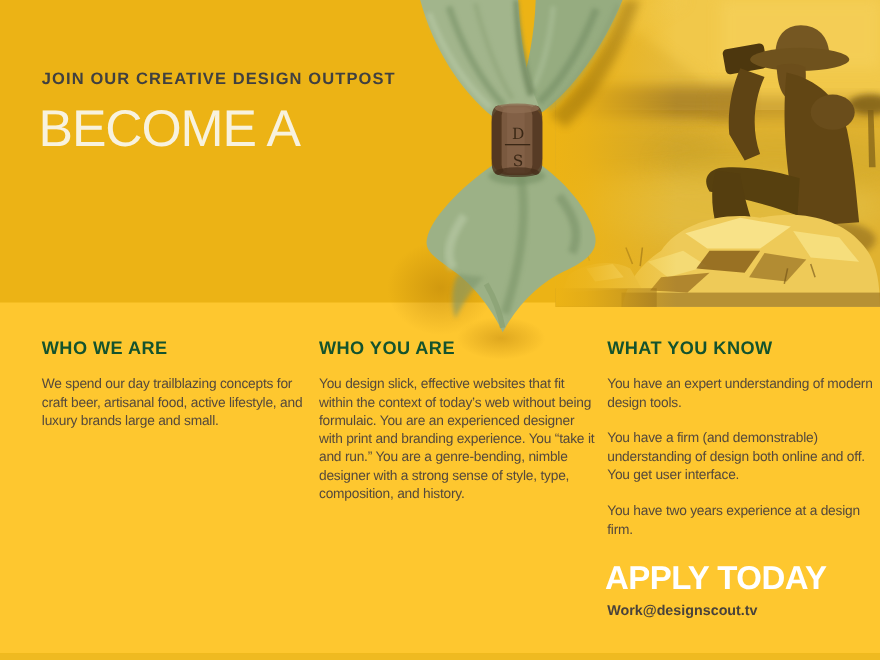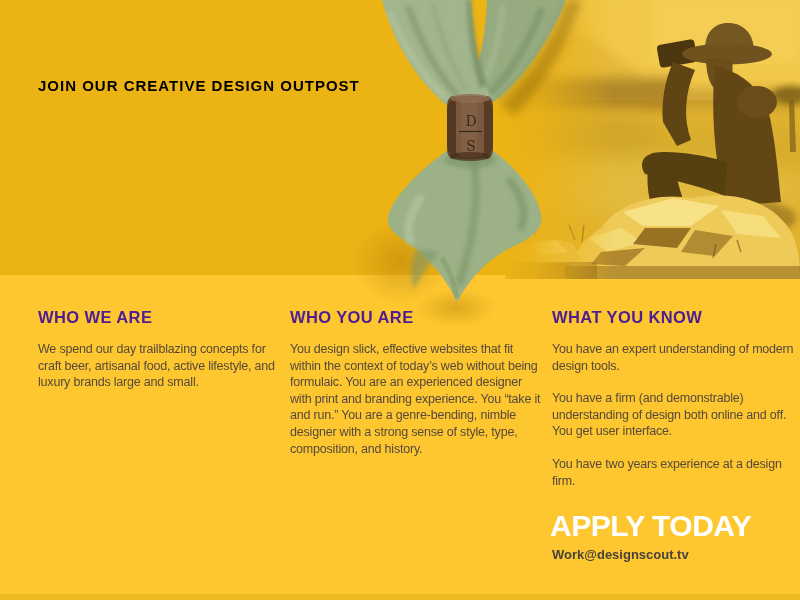--- a/index.html
+++ b/index.html
@@ -4,22 +4,22 @@
 <style>
   html,body{margin:0;padding:0;background:#777;}
   .poster{
     position:relative;width:800px;height:600px;overflow:hidden;
     background:#ECB315;
     font-family:"Liberation Sans", sans-serif;
   }
   
   .top-section{position:absolute;inset:0;}
   .kicker{
-    position:absolute;left:38px;top:77px;z-index:5;
-    font-size:15px;font-weight:bold;letter-spacing:1px;color:#000000;
+    position:absolute;left:38px;top:63px;z-index:5;
+    font-size:15px;font-weight:bold;letter-spacing:1px;color:#404040;
   }
   .title{
     position:absolute;left:35px;top:89px;z-index:5;margin:0;
     font-size:47px;line-height:55px;font-weight:400;
     letter-spacing:-1px;color:#F8F2DE;
   }
   .title .title-line{white-space:nowrap;}
   
   .photo{position:absolute;left:505px;top:0;width:295px;height:279px;z-index:2;}
   .photo svg{display:block;width:295px;height:279px;}
@@ -36,21 +36,21 @@
   .scarf{position:absolute;left:360px;top:0;width:230px;height:330px;z-index:4;}
   .woggle-letter{font-family:"DejaVu Serif", serif;font-size:14px;fill:#3A2715;}
   
   .bottom-section{
     position:absolute;left:0;top:275px;width:800px;height:319px;
     background:#FEC72F;z-index:1;
   }
   .col{position:absolute;top:33px;color:#55493C;}
   .col h2{
     margin:0 0 14px 0;font-size:16.5px;font-weight:bold;
-    letter-spacing:.4px;color:#4c1d95;
+    letter-spacing:.4px;color:#14532d;
   }
   .col p{
     margin:0 0 16px 0;font-size:12.5px;line-height:16.6px;
     letter-spacing:-.2px;
   }
   .col1{left:38px;width:246px;}
   .col2{left:290px;width:254px;}
   .col3{left:552px;width:250px;}
   .cta{
     margin:20px 0 4px -2px;font-size:30px;font-weight:bold;
@@ -129,20 +129,21 @@
           <path d="M28,244 L52,240 L62,252 L36,256 Z" fill="#F4DC7E"></path>
           <rect x="0" y="262" width="92" height="17" fill="#8A6218" opacity=".5"></rect>
           <path d="M70,240 l-6,-15 M77,242 l2,-17 M31,237 l-5,-13 M208,258 l3,-14 M236,252 l-4,-12" stroke="#6E4F14" stroke-width="1.4" opacity=".6" fill="none"></path>
         </g>
       </svg>
       <div class="photo-fade"></div>
     </div>
 
     <div class="kicker">JOIN OUR CREATIVE DESIGN OUTPOST</div>
     <h1 class="title">
+      <div class="title-line">BECOME A</div>
     </h1>
 
     <div class="scarf-shadow s1"></div>
     <div class="scarf-shadow s2"></div>
 
     <svg class="scarf" viewBox="0 0 230 330">
       <defs>
         <filter id="f2" x="-40%" y="-40%" width="180%" height="180%">
             <feGaussianBlur stdDeviation="2"></feGaussianBlur>
           </filter>

